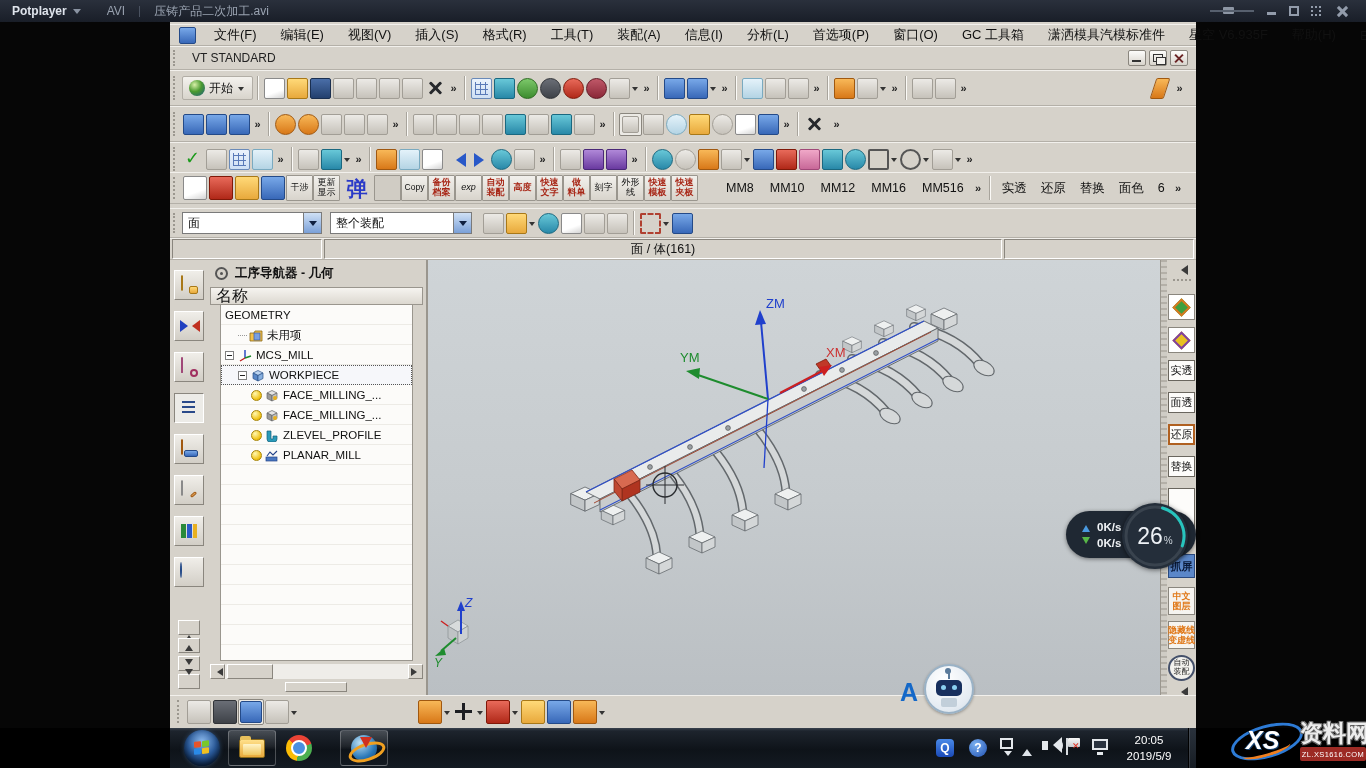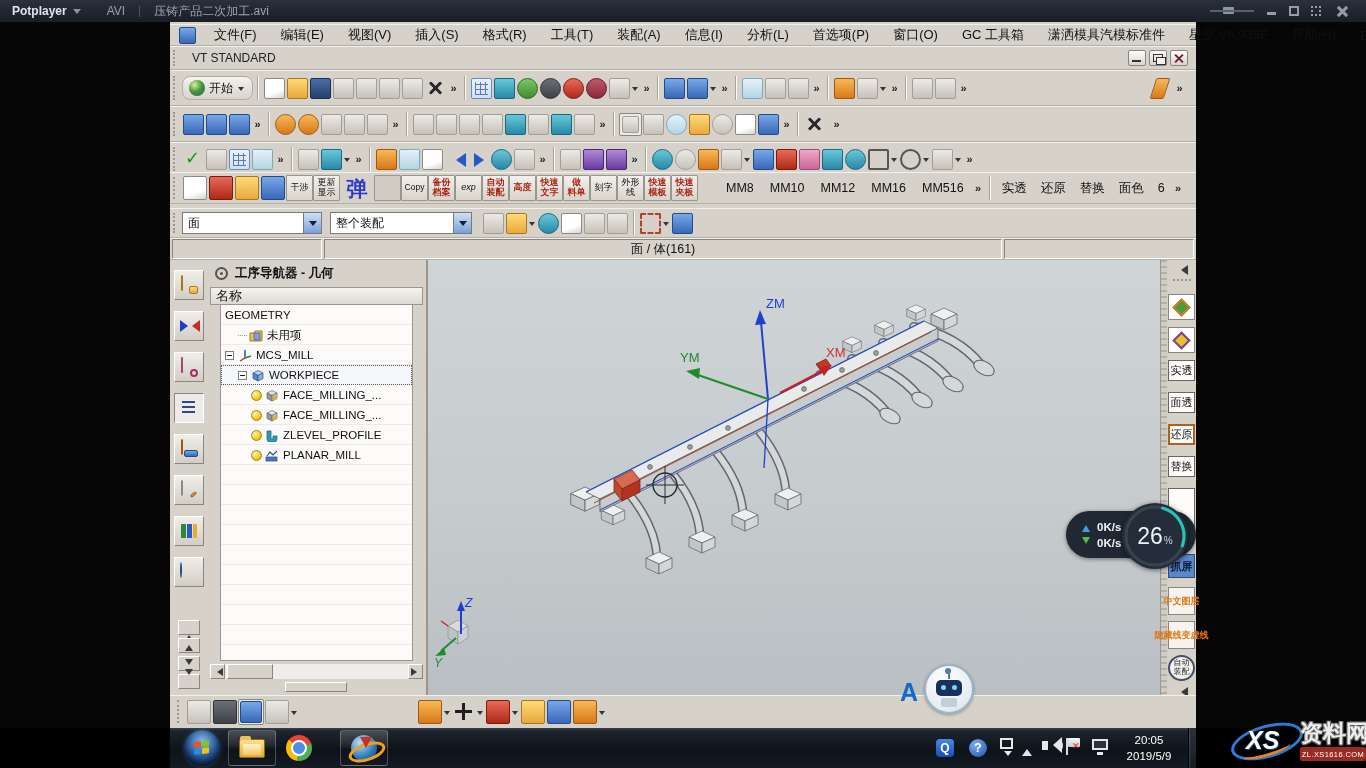--- a/index.html
+++ b/index.html
@@ -70,21 +70,21 @@
   .wbtn{width:18px;height:16px;background:linear-gradient(#fdfdfb,#d8d4cc);border:1px solid #8a867e;border-radius:2px;position:relative;margin-left:3px;flex:none}
   .w-min::after{content:"";position:absolute;left:3px;bottom:3px;width:9px;height:2px;background:#333}
   .w-res::before{content:"";position:absolute;left:3px;top:3px;width:8px;height:6px;border:1px solid #333}
   .w-res::after{content:"";position:absolute;left:6px;top:6px;width:8px;height:6px;border:1px solid #333;background:#f4f2ee}
   .w-cls::before,.w-cls::after{content:"";position:absolute;left:7px;top:2px;width:2px;height:11px;background:#6a2424}
   .w-cls::before{transform:rotate(45deg)}.w-cls::after{transform:rotate(-45deg)}
 
   #row1{top:48px;height:36px}
   #row2{top:84px;height:36px}
   #row3{top:120px;height:34px}
-  .tbtn{display:flex;align-items:center;gap:4px;padding:2px 6px;background:linear-gradient(#f4f2ee,#d8d4cc);border:1px solid #b2aea6;border-radius:8px;flex:none}
+  .tbtn{display:flex;align-items:center;gap:4px;padding:2px 6px;background:linear-gradient(#f4f2ee,#d8d4cc);border:1px solid #b2aea6;border-radius:2px;flex:none}
   .orb{width:16px;height:16px;border-radius:50%;background:radial-gradient(circle at 35% 30%,#d8f0a8,#4a9a30 45%,#1a5a80);flex:none}
 
   #rowmacro{top:150px;height:32px}
   .mt{min-width:27px;height:26px;padding:1px 2px;background:linear-gradient(#f2f0ec,#d8d4cc);border:1px solid #9a968e;border-radius:1px;font-size:9px;line-height:1.08;display:flex;flex-direction:column;align-items:center;justify-content:center;flex:none;white-space:nowrap}
   .mt.red{color:#a82818;font-weight:bold}
   .mt.tan{min-width:34px;background:none;border:none;font-size:21px;font-weight:bold;color:#2a3ac8;line-height:1}
   .mt.blank{width:26px;background:#d0ccc4}
   .sz{font-size:12.5px;margin:0 8px;flex:none}
   .vw{font-size:12.5px;margin:0 7px;flex:none}
 
@@ -106,21 +106,21 @@
   #resbar .scrolls{margin-top:auto;margin-bottom:6px;display:flex;flex-direction:column;gap:3px}
   .sbv{width:22px;height:15px;background:#d6d2ca;display:grid;place-items:center}
   .tri-u{width:0;height:0;border:4px solid transparent;border-bottom:6px solid #3a3a3a}
   .tri-d{width:0;height:0;border:4px solid transparent;border-top:6px solid #3a3a3a}
   .barcap{width:8px;height:2px;background:#3a3a3a;margin-bottom:1px}
 
   #panel{position:absolute;left:37px;top:238px;width:221px;height:435px;background:#d6d2ca;border-right:2px solid #9a968e;display:flex;flex-direction:column}
   .phead{height:27px;display:flex;align-items:center;gap:7px;padding:0 8px;font-weight:bold;font-size:12.5px;flex:none}
   .pin{width:13px;height:13px;border:2px solid #555;border-radius:50%;position:relative;flex:none}
   .pin::after{content:"";position:absolute;left:3px;top:3px;width:3px;height:3px;background:#555;border-radius:50%}
-  .pcol{height:18px;margin:0 3px;background:linear-gradient(#f6f4f0,#dcd8d0);border:1px solid #9a968e;font-size:13px;display:flex;align-items:center;padding:0 5px;flex:none}
+  .pcol{height:18px;margin:0 3px;background:linear-gradient(#f6f4f0,#dcd8d0);border:1px solid #9a968e;font-size:16px;display:flex;align-items:center;padding:0 5px;flex:none}
   .ptree{flex:1;margin:0 13px;background:#fcfbf9;border:1px solid #9a968e;border-top:none;overflow:hidden;background-image:repeating-linear-gradient(180deg,transparent 0 19px,#edebe6 19px 20px)}
   .trow{height:20px;display:flex;align-items:center;font-size:11.5px;padding-left:4px;position:relative;white-space:nowrap}
   .trow.sel{outline:1px dotted #555;outline-offset:-1px;background:#f6f7fa}
   .ind{width:13px;flex:none}
   .stub{width:9px;border-top:1px dotted #9a9a9a;margin-right:2px;flex:none}
   .exp{width:9px;height:9px;border:1px solid #808080;background:#fff;margin-right:4px;position:relative;flex:none}
   .exp::after{content:"";position:absolute;left:1px;top:3px;width:5px;height:1px;background:#222}
   .bulb{width:11px;height:11px;border-radius:50%;background:radial-gradient(circle at 35% 30%,#fff8b0,#f0c010 70%,#c89008);border:1px solid #a8860a;margin-right:3px;flex:none}
   .tico{width:14px;height:13px;margin-right:4px;flex:none}
   .pscroll{height:15px;margin:3px;display:flex;align-items:stretch;flex:none}
@@ -139,21 +139,21 @@
   .mini{width:0;height:0;border:5px solid transparent;border-right:7px solid #3a3a3a;margin:2px 0;flex:none}
   .rhandle{width:18px;height:5px;border-top:2px dotted #9b978f;flex:none;margin:2px 0 10px}
   .rdia{width:27px;height:26px;background:#fff;border:1px solid #8a867e;display:grid;place-items:center;margin-bottom:7px;flex:none}
   .dia{width:13px;height:13px;transform:rotate(45deg)}
   .dia.g{background:#3fa040;border:2px solid #d87820}
   .dia.y{background:#e8c020;border:2px solid #8040a0}
   .rbtn{width:27px;height:21px;background:#fdfcfa;border:1px solid #6a665e;font-size:11px;display:grid;place-items:center;margin-bottom:11px;flex:none;white-space:nowrap}
   .rbtn.selb{border:2px solid #b06020}
   .rvert{width:27px;height:50px;background:#fdfcfa;border:1px solid #6a665e;writing-mode:vertical-rl;font-size:11.5px;letter-spacing:3px;display:grid;place-items:center;margin-bottom:16px;flex:none}
   .rgrab{width:27px;height:24px;background:#5b87c9;border:1px solid #2a4a80;color:#0a1a3a;font-weight:bold;font-size:11px;display:grid;place-items:center;margin-bottom:9px;flex:none}
-  .rtwo{width:27px;height:28px;background:#f6f4f0;border:1px solid #8a867e;color:#e07818;font-weight:bold;font-size:9px;line-height:1.15;display:flex;flex-direction:row;align-items:center;justify-content:center;margin-bottom:6px;flex:none;white-space:nowrap}
+  .rtwo{width:27px;height:28px;background:#f6f4f0;border:1px solid #8a867e;color:#e07818;font-weight:bold;font-size:9px;line-height:1.15;display:flex;flex-direction:column;align-items:center;justify-content:center;margin-bottom:6px;flex:none;white-space:nowrap}
   .roval{width:27px;height:26px;border:2px solid #44506a;border-radius:50%;background:#f2f1ed;color:#222;font-size:8px;line-height:1.1;display:flex;flex-direction:column;align-items:center;justify-content:center;margin-bottom:4px;flex:none}
 
   #btoolbar{position:absolute;left:0;top:673px;width:1026px;height:33px;background:#d6d2ca;box-shadow:inset 0 1px 0 #f2f0ec;display:flex;align-items:center;padding-left:4px}
   .press{border:1px solid #8a867e;background:#eceae5;padding:1px;border-radius:2px;flex:none;display:grid;place-items:center}
 
   
   #speed{position:absolute;left:1066px;top:511px;width:130px;height:47px;background:#1f2833;border-radius:24px;z-index:60;display:flex;flex-direction:column;justify-content:center;gap:4px;padding-left:16px;box-shadow:0 1px 4px #0007}
   #speed .line{display:flex;align-items:center;gap:7px;color:#f2f5f8;font-weight:bold;font-size:11.5px}
   .aru{width:0;height:0;border:4px solid transparent;border-bottom:7px solid #4a9ae0}
   .ard{width:0;height:0;border:4px solid transparent;border-top:7px solid #58b848}

